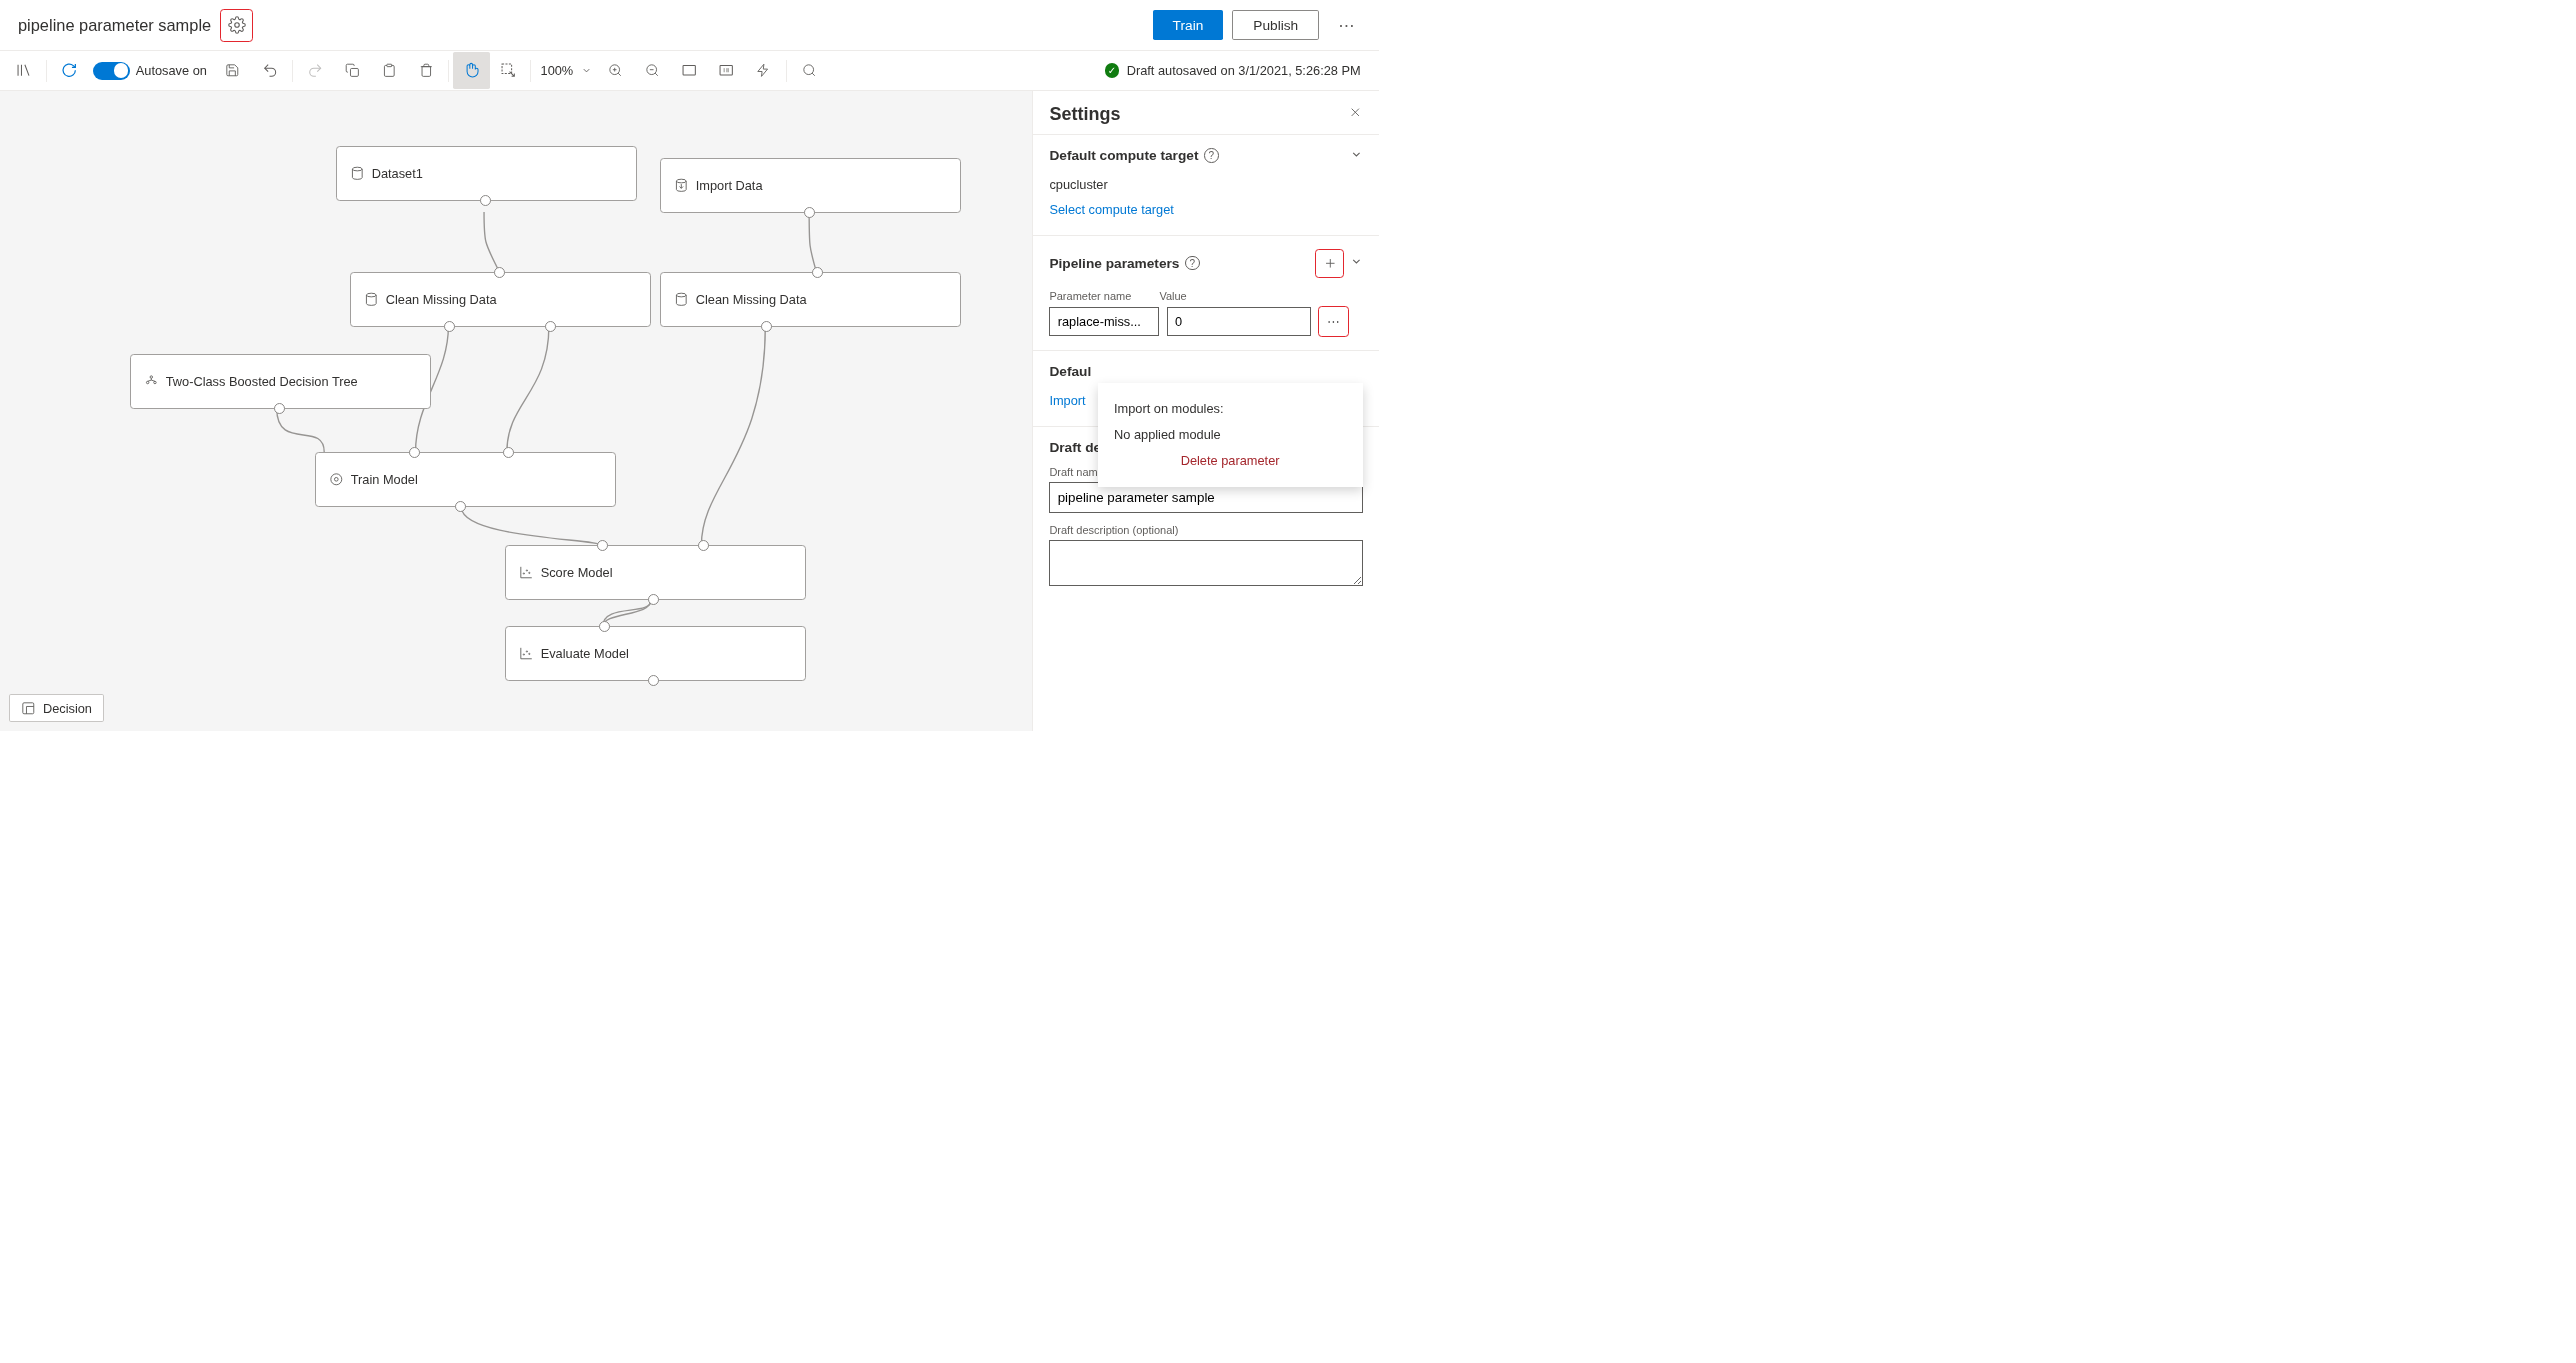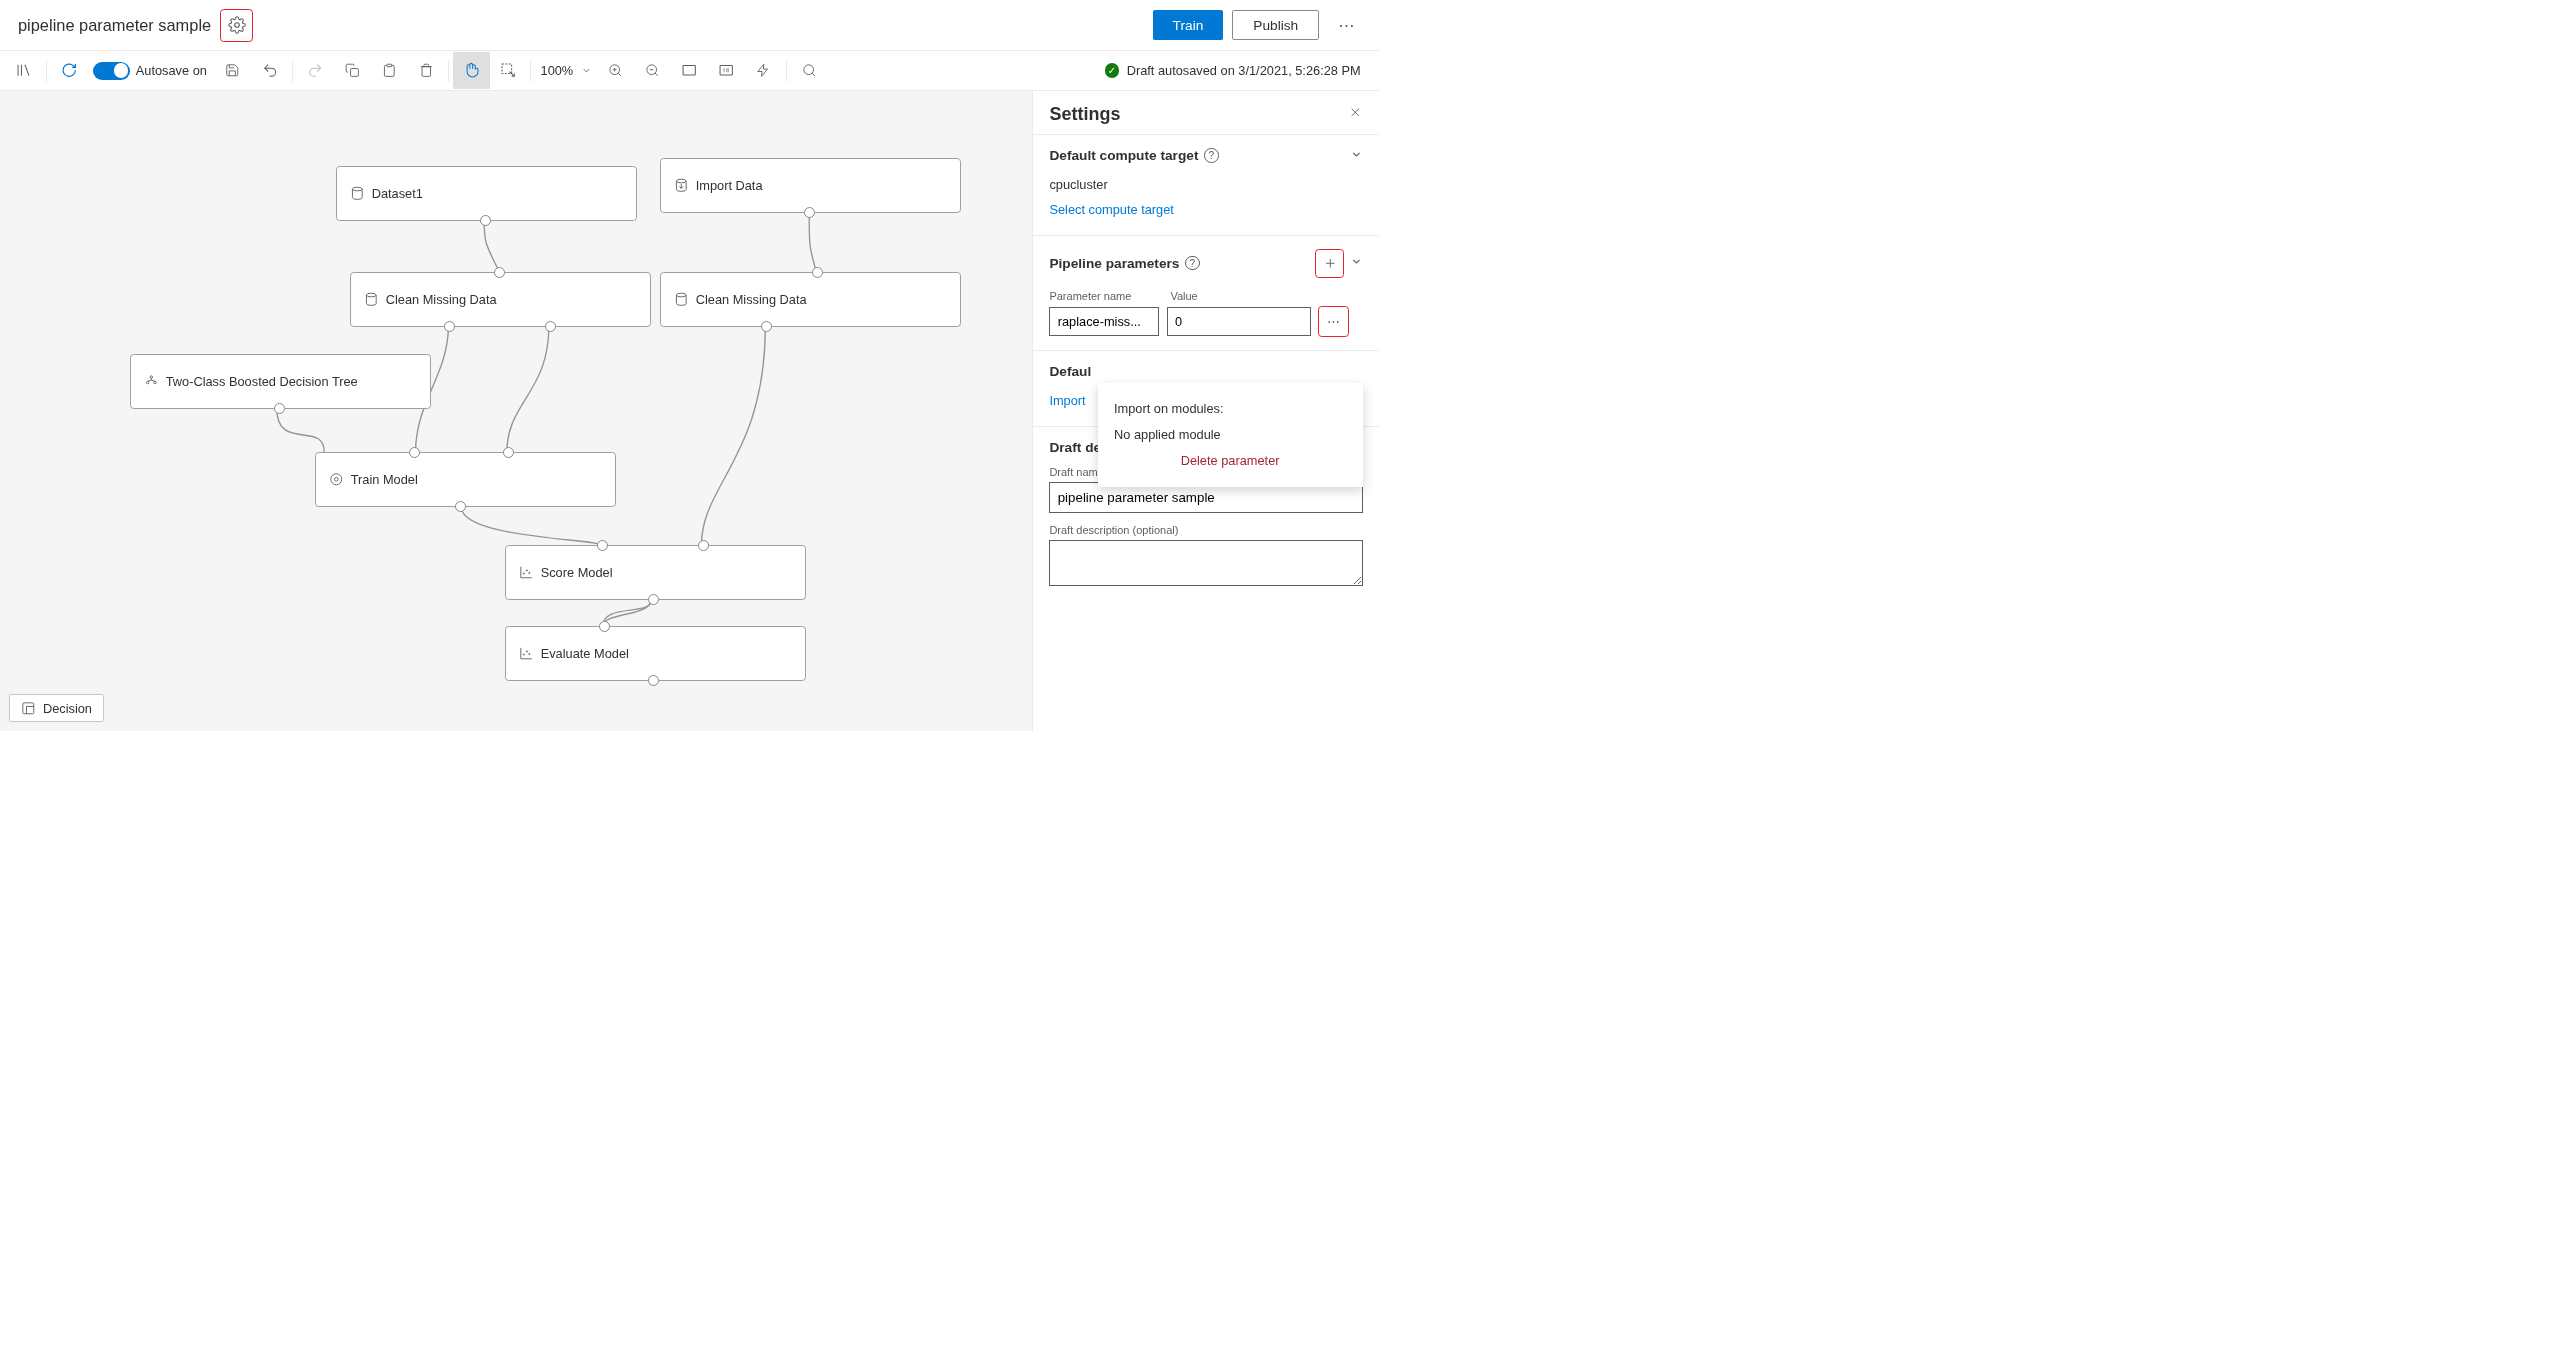--- a/index.html
+++ b/index.html
@@ -34,21 +34,21 @@
   .panel-header{display:flex; align-items:center; padding:12.8px 16.4px 9px; font-size:18px; font-weight:600;}
   .panel-header .x{margin-left:auto; cursor:pointer; color:#605e5c;}
   .sec{border-top:0.9px solid #edebe9; padding:12.8px 16.4px;}
   .sec-row{display:flex; align-items:center;}
   .sec-title{font-size:13.7px; font-weight:600;}
   .chev{margin-left:auto; color:#605e5c; cursor:pointer;}
   .sec-body{margin-top:10px; font-size:12.8px; line-height:1.9;}
   .link{color:#0078d4; cursor:pointer;}
   .help{display:inline-flex; width:14.6px;height:14.6px;border:0.9px solid #605e5c;border-radius:50%;align-items:center;justify-content:center;font-size:10px;color:#605e5c;margin-left:5.5px;}
   .add-btn{width:29px;height:29px;display:flex;align-items:center;justify-content:center;border:1.8px solid #e3262e;border-radius:3.7px;margin-right:5.5px;cursor:pointer;}
-  .param-head{display:flex; gap:11px; margin-top:12.8px; font-size:11px; color:#605e5c;}
+  .param-head{display:flex; margin-top:12.8px; font-size:11px; color:#605e5c;}
   .param-row{display:flex; gap:7.3px; align-items:center; margin-top:3.7px;}
   .txt{border:0.9px solid #605e5c; height:29px; padding:3.7px 7.3px; font-size:12.8px; background:#fff;}
   .param-name{width:110px; overflow:hidden; white-space:nowrap; text-overflow:ellipsis;}
   .param-val{width:144px;}
   .param-more{width:31px;height:31px;display:flex;align-items:center;justify-content:center;border:1.8px solid #e3262e;border-radius:3.7px;cursor:pointer;}
   .flyout{position:absolute; top:292px; right:16.4px; width:265px; background:#fff; box-shadow:0 3.7px 11px rgba(0,0,0,.18); padding:12.8px 16.4px; z-index:5;}
   .flyout div{padding:5.5px 0; font-size:12.8px;}
   .flyout .danger{color:#a4262c; cursor:pointer;text-align:center;}
   .draft-name{border:0.9px solid #605e5c; height:31px; width:100%; padding:3.7px 7.3px; margin-top:3.7px;}
   .draft-desc{border:0.9px solid #605e5c; height:46px; width:100%; padding:3.7px 7.3px;margin-top:3.7px;}
@@ -194,21 +194,21 @@
       <path class="edge" d="M886 132 C886 170, 886 170, 894 198"></path>
       <path class="edge" d="M491 257 C491 310, 455 340, 455 395"></path>
       <path class="edge" d="M601 257 C601 330, 555 340, 555 395"></path>
       <path class="edge" d="M303 347 C303 395, 355 360, 355 395"></path>
       <path class="edge" d="M505 455 C505 490, 658 490, 658 497"></path>
       <path class="edge" d="M838 257 C838 400, 768 430, 768 497"></path>
       <path class="edge" d="M713 557 C713 575, 660 570, 660 586"></path>
       <path class="edge" d="M660 586 C660 560, 713 575, 713 557"></path>
     </svg>
 
-    <div class="node nodeL" style="left:336px; top:75px;">
+    <div class="node nodeL" style="left:336px; top:55px;">
       <svg class="icon-sm" viewBox="0 0 24 24" stroke="#605e5c" stroke-width="1.5" fill="none">
           <ellipse cx="12" cy="5" rx="8" ry="3"></ellipse>
           <path d="M4 5v14a8 3 0 0 0 16 0V5"></path>
         </svg>
       <span>Dataset1</span>
       <span class="port" style="left:143px; bottom:-6.4px;"></span>
     </div>
 
     <div class="node nodeL" style="left:660px; top:67px;">
       <svg class="icon-sm" viewBox="0 0 24 24" stroke="#605e5c" stroke-width="1.5" fill="none">

